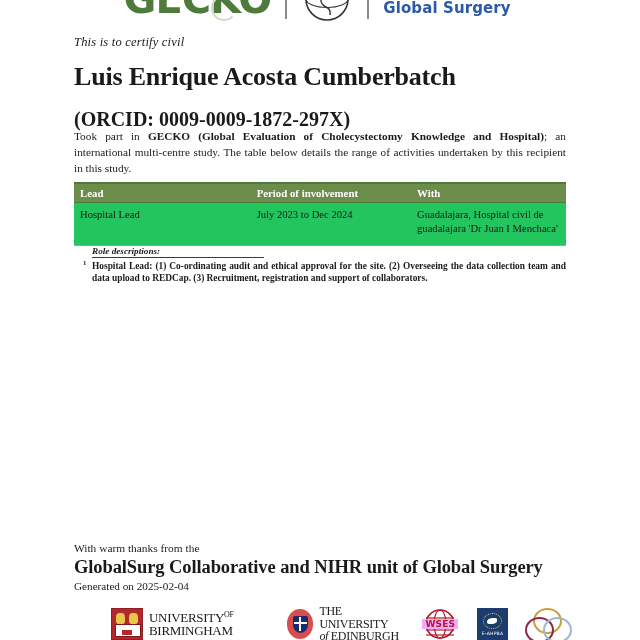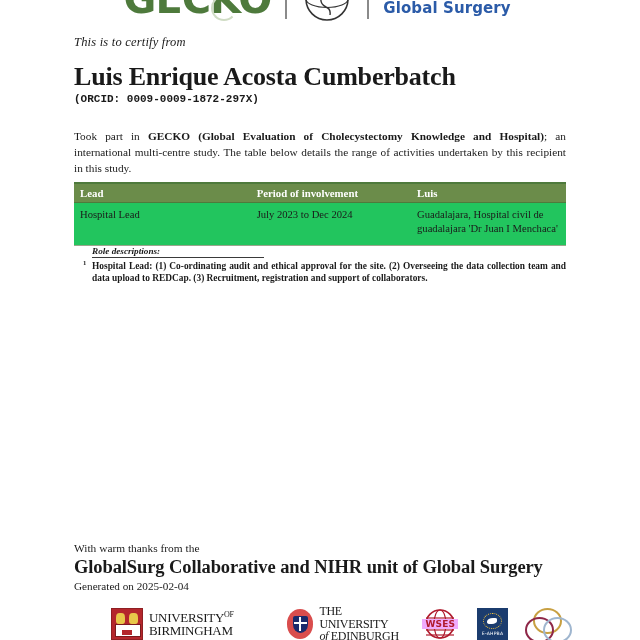--- a/index.html
+++ b/index.html
@@ -96,24 +96,23 @@
     left: 74px;
     top: 62px;
     font-size: 26px;
     font-weight: bold;
     letter-spacing: -0.2px;
     white-space: nowrap;
   }
   .orcid-line {
     position: absolute;
     left: 74px;
-    top: 93px;
-    font-size: 11px;
-    font-weight: bold;
-    font-family: Liberation Mono, monospace;
+    top: 108px;
+    font-size: 20px;
+    font-weight: bold;
   }
   .intro-para {
     position: absolute;
     left: 74px;
     top: 128px;
     width: 492px;
     font-size: 11.3px;
     line-height: 1.42;
     text-align: justify;
   }
@@ -384,33 +383,33 @@
       <path d="M14 14 q7 5 6 11 q-1 6 5 9 q5 2 4 8" fill="none" stroke="#333" stroke-width="1.4"></path>
       <path d="M34 10 q-4 6 1 10 q4 3 8 1" fill="none" stroke="#333" stroke-width="1.4"></path>
     </svg>
     <div class="divider-bar"></div>
     <div class="nihr-block">
       <span class="nihr-top">NIHR unit of</span>
       <span class="nihr-bot">Global Surgery</span>
     </div>
   </div>
 
-  <div class="certify-line">This is to certify from</div>
+  <div class="certify-line">This is to certify civil</div>
 
   <div class="recipient-name">Luis Enrique Acosta Cumberbatch</div>
   <div class="orcid-line">(ORCID: 0009-0009-1872-297X)</div>
 
   <div class="intro-para"><span>Took part in </span><b>GECKO (Global Evaluation of Cholecystectomy Knowledge and Hospital)</b><span>; an international multi-centre study. The table below details the range of activities undertaken by this recipient in this study.</span></div>
 
   <table class="act-table">
     <thead>
       <tr>
         <th class="col-role">Lead</th>
         <th class="col-period">Period of involvement</th>
-        <th class="col-site">Luis</th>
+        <th class="col-site">With</th>
       </tr>
     </thead>
     <tbody>
       <tr>
         <td>Hospital Lead</td>
         <td>July 2023 to Dec 2024</td>
         <td>Guadalajara, Hospital civil de guadalajara 'Dr Juan I Menchaca'</td>
       </tr>
     </tbody>
   </table>

